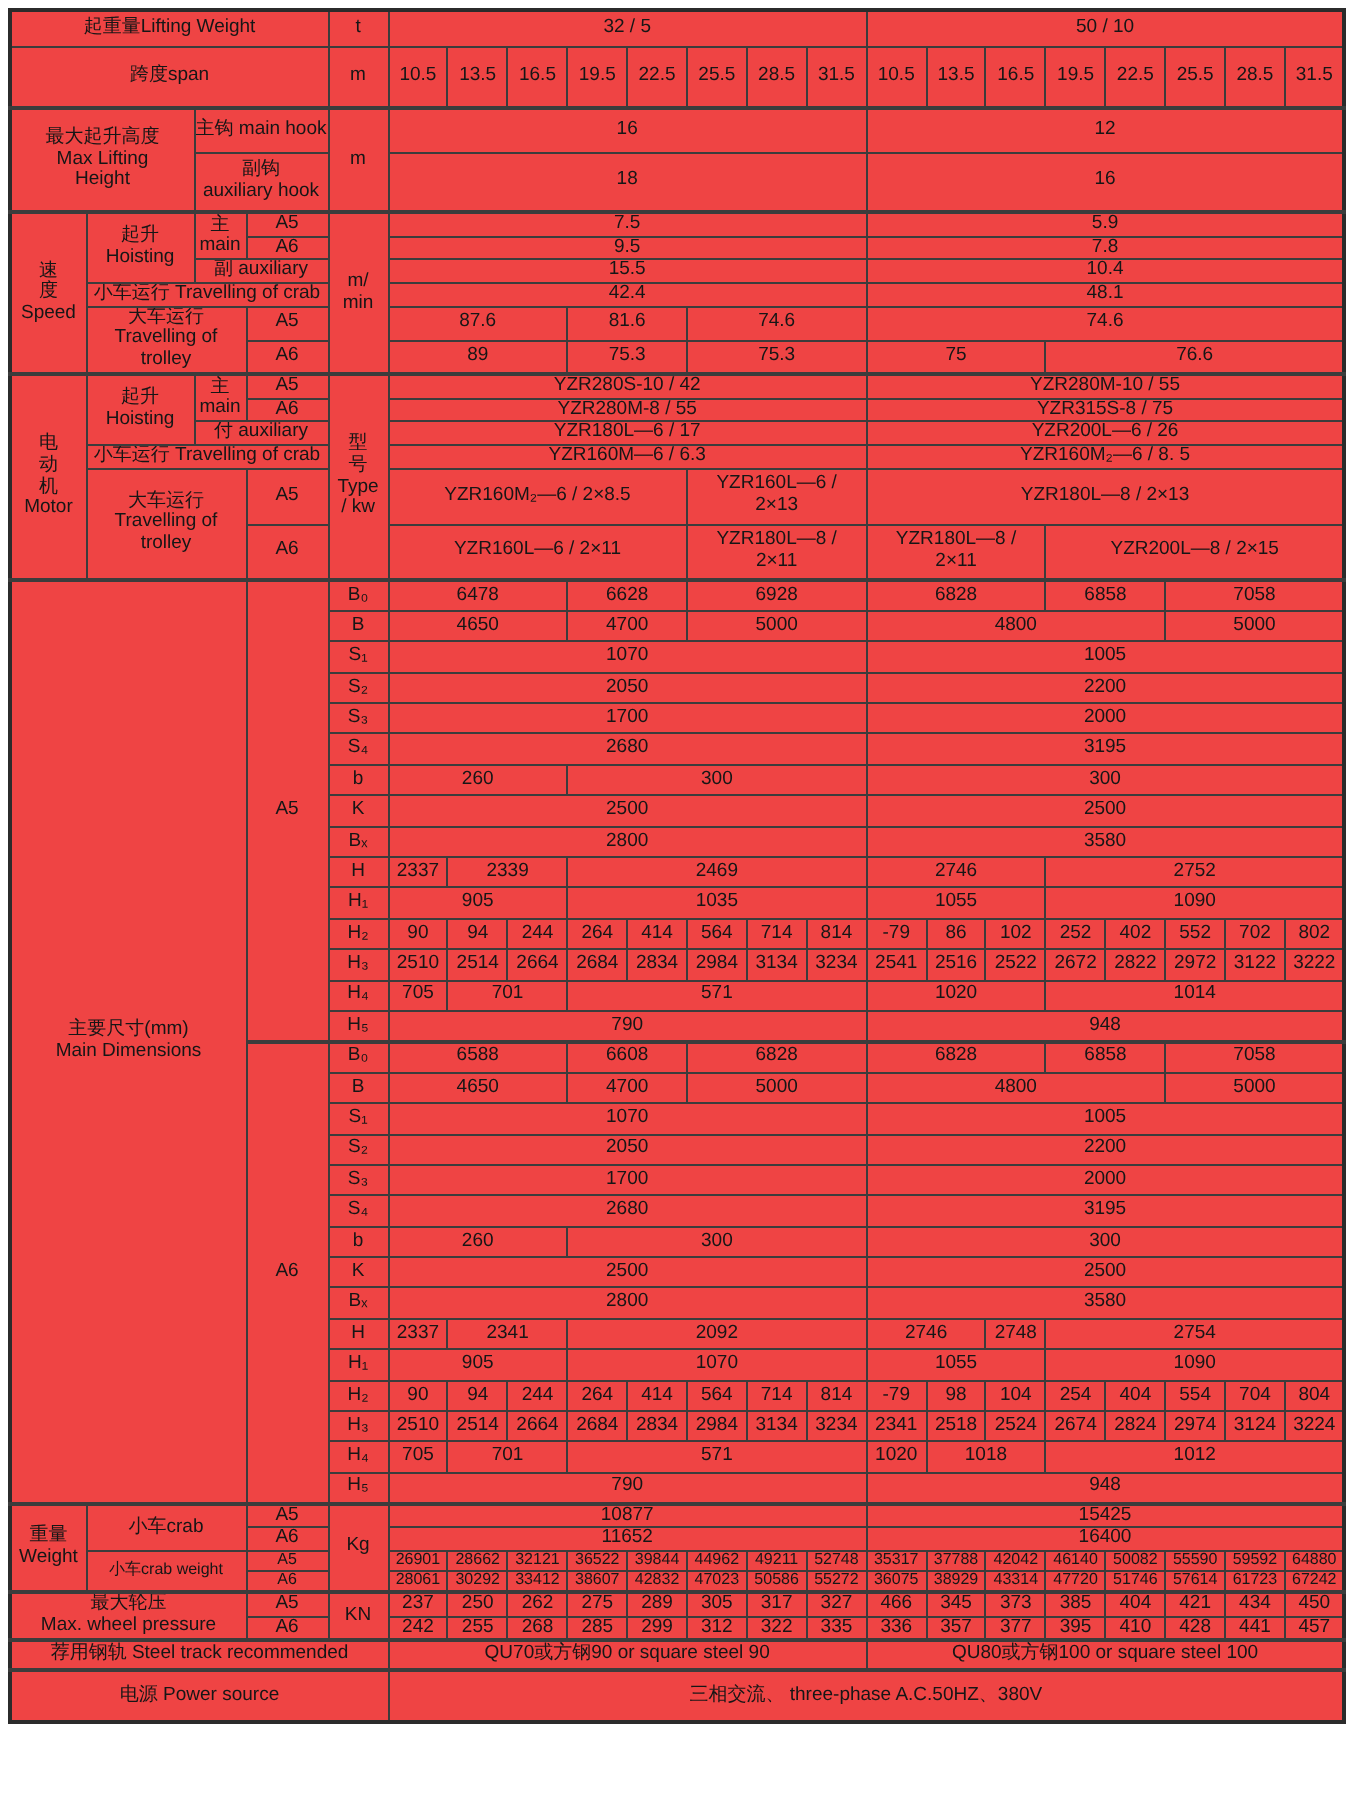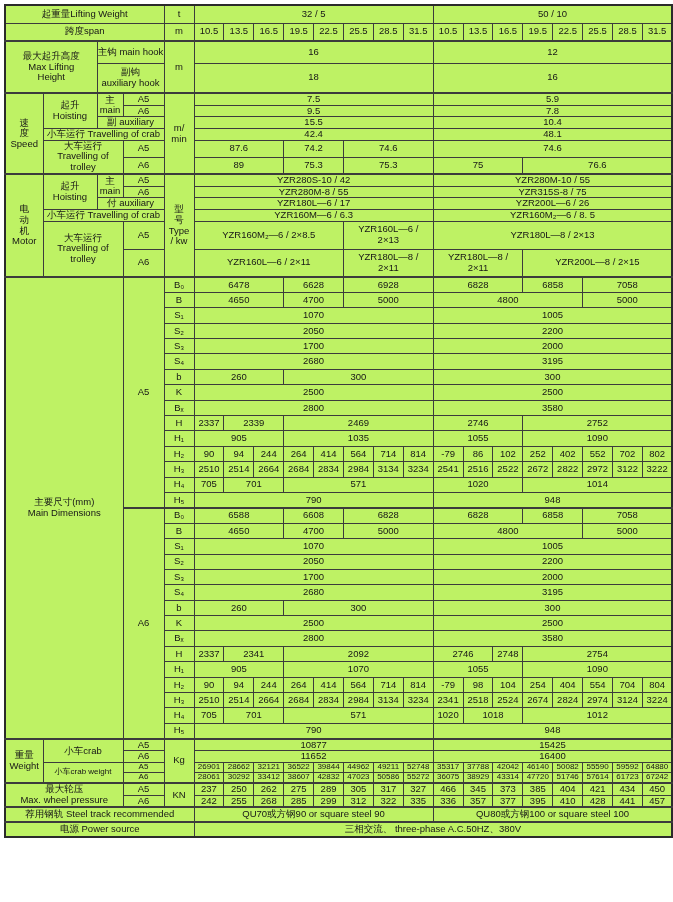--- a/index.html
+++ b/index.html
@@ -1,18 +1,18 @@
 <!DOCTYPE html>
 <html><head>
 <meta charset="utf-8">
 <style>
   html,body{margin:0;padding:0;background:#ffffff;}
   body{font-family:"Liberation Sans","DejaVu Sans",sans-serif;color:#161616;}
   .wrap{padding:4px 0 0 4px;}
-  table.spec{border-collapse:collapse;table-layout:fixed;width:667px;border:2px solid #2b2b2b;background:#bef264;}
+  table.spec{border-collapse:collapse;table-layout:fixed;width:667px;border:2px solid #2b2b2b;background:#ef4444;}
   table.spec td{
     border:1px solid #3c3c3c;
     text-align:center;vertical-align:middle;
     font-size:9.5px;line-height:1.12;
     padding:0;white-space:pre-line;overflow:hidden;
   }
   td.u{font-size:9px;}
   td.hdr{font-size:9.5px;}
   td.fs8{font-size:8px;}
   tr.fs8row td{font-size:8px;}
@@ -47,21 +47,21 @@
         <col style="width: 29.9px;">
         <col style="width: 29.9px;">
       </colgroup>
     <tbody id="spec-body">
         <tr style="height: 18px;">
           <td colspan="4" class="hdr">起重量Lifting Weight</td>
           <td class="u">t</td>
           <td colspan="8">32 / 5</td>
           <td colspan="8" class="bl">50 / 10</td>
         </tr>
-        <tr style="height: 18px;">
+        <tr style="height: 31px;">
           <td colspan="4" class="hdr">跨度span</td>
           <td class="u">m</td>
           <td>10.5</td>
           <td>13.5</td>
           <td>16.5</td>
           <td>19.5</td>
           <td>22.5</td>
           <td>25.5</td>
           <td>28.5</td>
           <td>31.5</td>
@@ -115,21 +115,21 @@
         <tr>
           <td colspan="3" class="hdr fs8">小车运行 Travelling of crab</td>
           <td colspan="8">42.4</td>
           <td colspan="8" class="bl">48.1</td>
         </tr>
         <tr style="height: 17px;">
           <td colspan="2" rowspan="2" class="hdr fs8">大车运行
 Travelling of trolley</td>
           <td class="hdr">A5</td>
           <td colspan="3">87.6</td>
-          <td colspan="2">74.2</td>
+          <td colspan="2">81.6</td>
           <td colspan="3">74.6</td>
           <td colspan="8" class="bl">74.6</td>
         </tr>
         <tr style="height: 17px;">
           <td class="hdr">A6</td>
           <td colspan="3">89</td>
           <td colspan="2">75.3</td>
           <td colspan="3">75.3</td>
           <td colspan="3" class="bl">75</td>
           <td colspan="5">76.6</td>
@@ -519,19 +519,19 @@
           <td>410</td>
           <td>428</td>
           <td>441</td>
           <td>457</td>
         </tr>
         <tr class="sec" style="height: 15px; padding-left: 32px;">
           <td colspan="5" class="hdr">荐用钢轨 Steel track recommended</td>
           <td colspan="8">QU70或方钢90 or square steel 90</td>
           <td colspan="8" class="bl">QU80或方钢100 or square steel 100</td>
         </tr>
-        <tr class="sec" style="height: 15px;">
+        <tr class="sec" style="height: 26px;">
           <td colspan="5" class="hdr">电源 Power source</td>
           <td colspan="16">三相交流、 three-phase  A.C.50HZ、380V</td>
         </tr>
       </tbody>
   </table>
 </div>
 
 </body></html>

